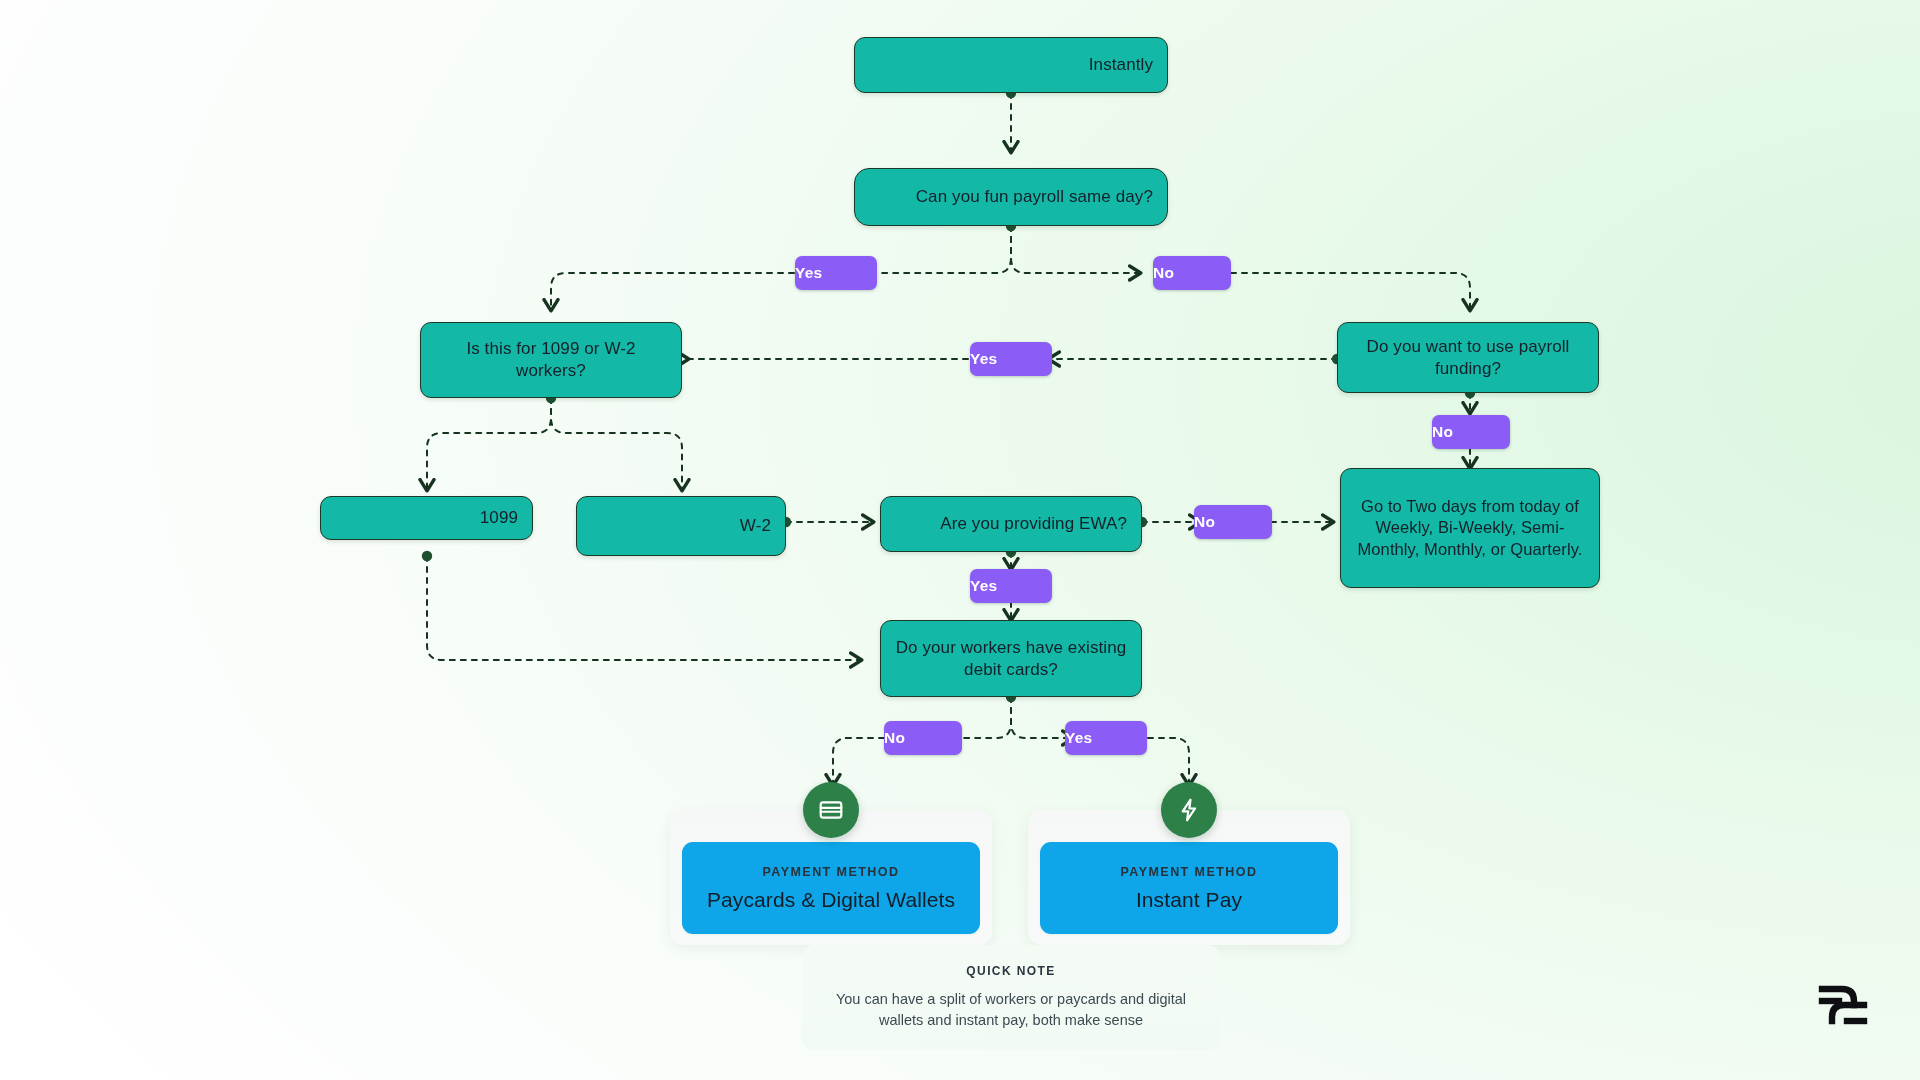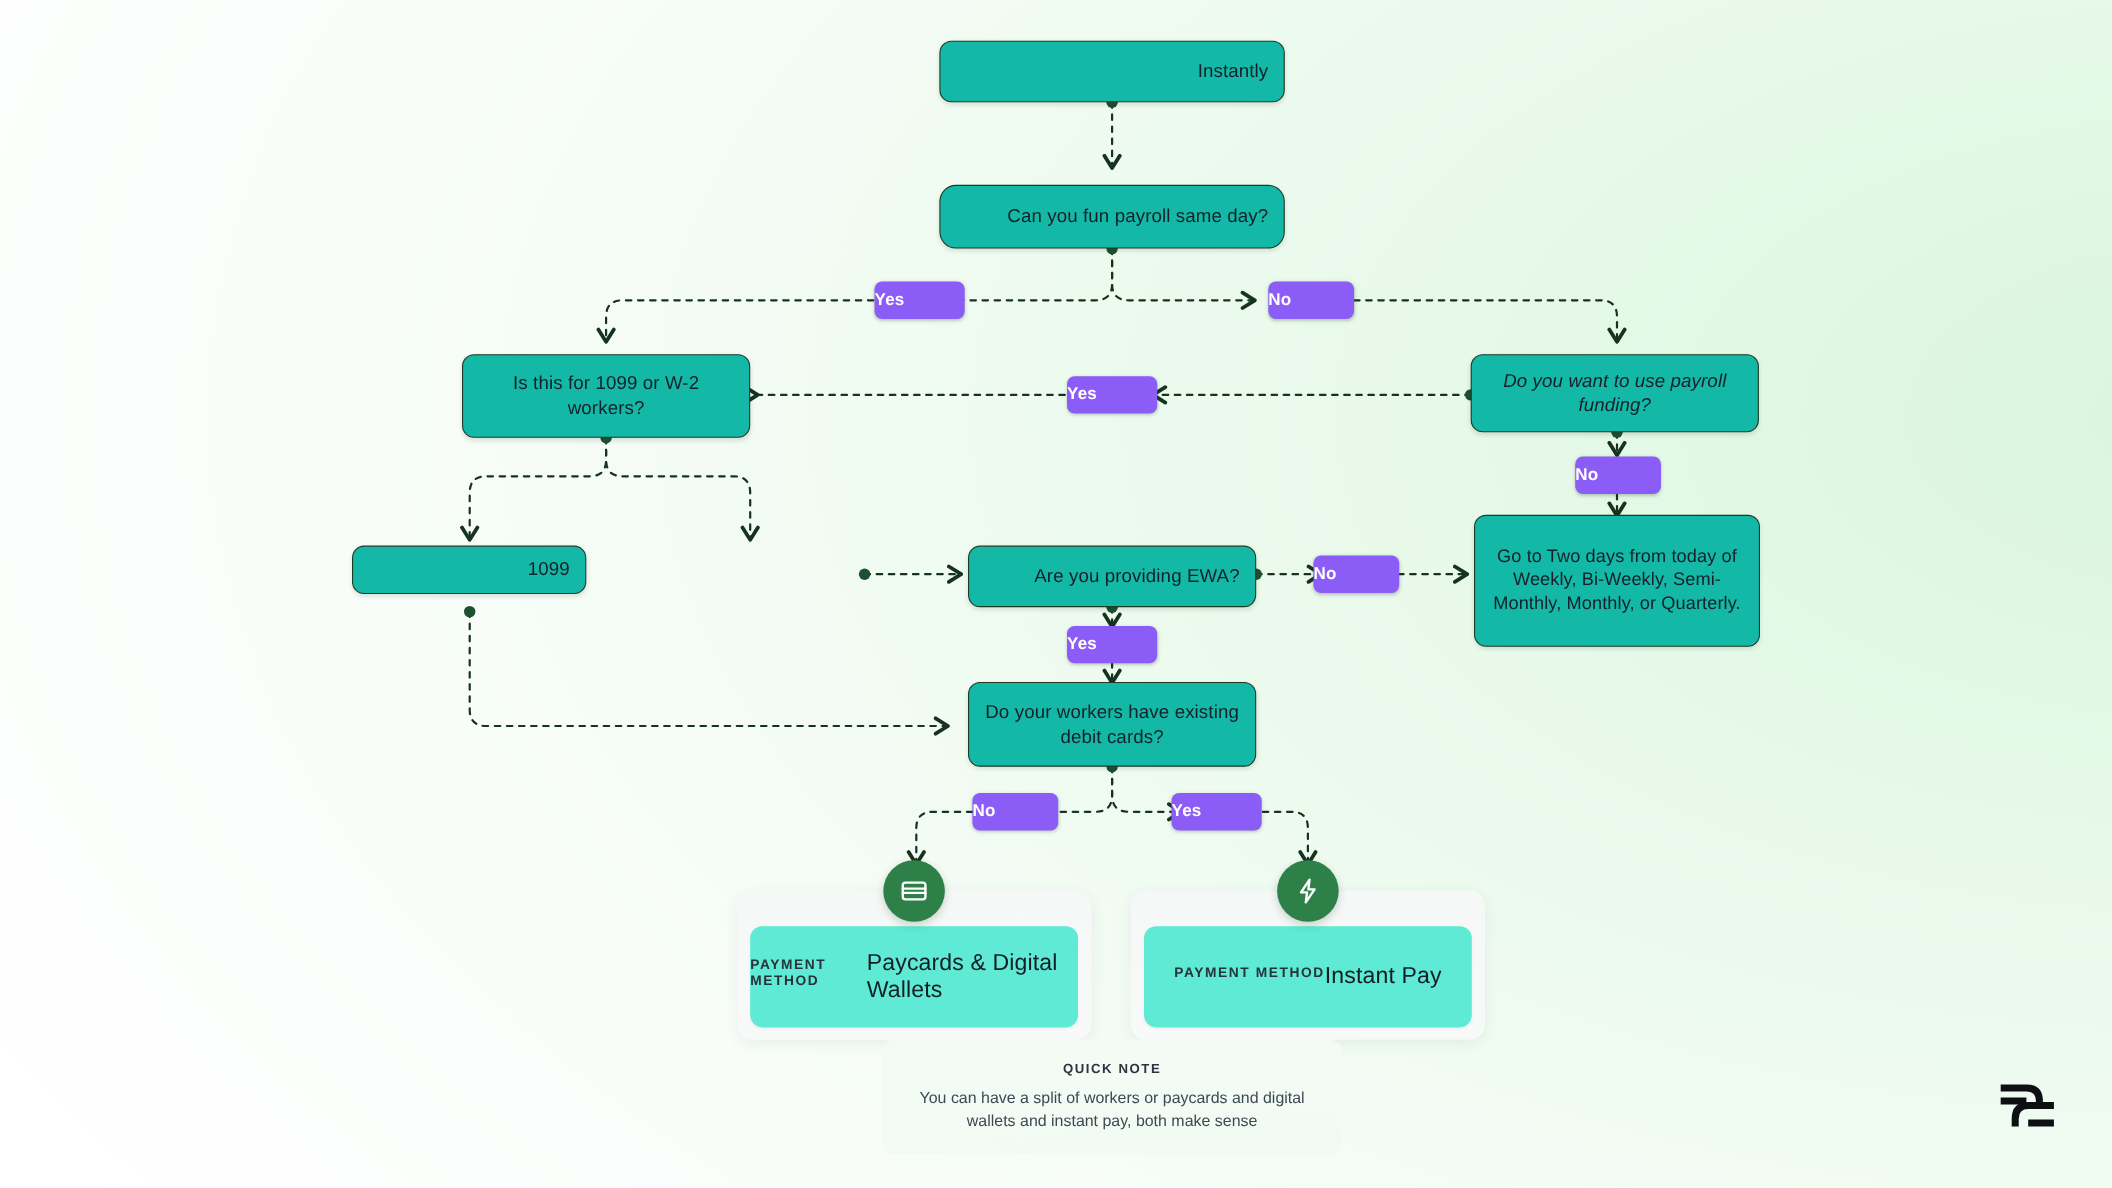--- a/index.html
+++ b/index.html
@@ -41,23 +41,23 @@
 
   .card-wrap { position:absolute; }
   .card-outer {
     position:absolute;
     background:linear-gradient(180deg,#f6f8f7 0%,#f7faf8 100%);
     border-radius:14px;
     box-shadow:0 4px 14px rgba(30,70,45,.07);
   }
   .card-inner {
     position:absolute;
-    background:#5eead4;
+    background:#0ea5e9;
     border-radius:11px;
-    display:flex; align-items:center; justify-content:center;
+    display:flex; flex-direction:column; align-items:center; justify-content:center;
     box-shadow:0 1px 3px rgba(30,70,45,.05);
   }
   .card-kicker {
     font-size:12.5px; font-weight:700; letter-spacing:1.45px;
     color:#26323c; text-transform:uppercase; margin-bottom:9px;
   }
   .card-title { font-size:21px; color:#121e27; letter-spacing:.1px; }
 
   .circ-icon {
     position:absolute;
@@ -150,28 +150,31 @@
   </div>
 
   <div class="node" style="left:854px; top:168px; width:314px; height:58px;border-radius:15px;">
     <span>Can you fun payroll same day?</span>
   </div>
 
   <div class="node" style="left:420px; top:322px; width:262px; height:76px;">
     <span>Is this for 1099 or W-2 workers?</span>
   </div>
 
-  <div class="node" style="left:1337px; top:322px; width:262px; height:71px;font-style:italic;">
+  <div class="node" style="left:1337px; top:322px; width:262px; height:71px;">
     <span>Do you want to use payroll funding?</span>
   </div>
 
   <div class="node" style="left:320px; top:496px; width:213px; height:44px;">
     <span>1099</span>
   </div>
 
+  <div class="node" style="left:576px; top:496px; width:210px; height:60px;">
+    <span>W-2</span>
+  </div>
 
   <div class="node" style="left:880px; top:496px; width:262px; height:56px;">
     <span>Are you providing EWA?</span>
   </div>
 
   <div class="node" style="left:880px; top:620px; width:262px; height:77px;">
     <span>Do your workers have existing debit cards?</span>
   </div>
 
   <div class="node" style="left:1340px; top:468px; width:260px; height:120px; font-size:16.5px;">

